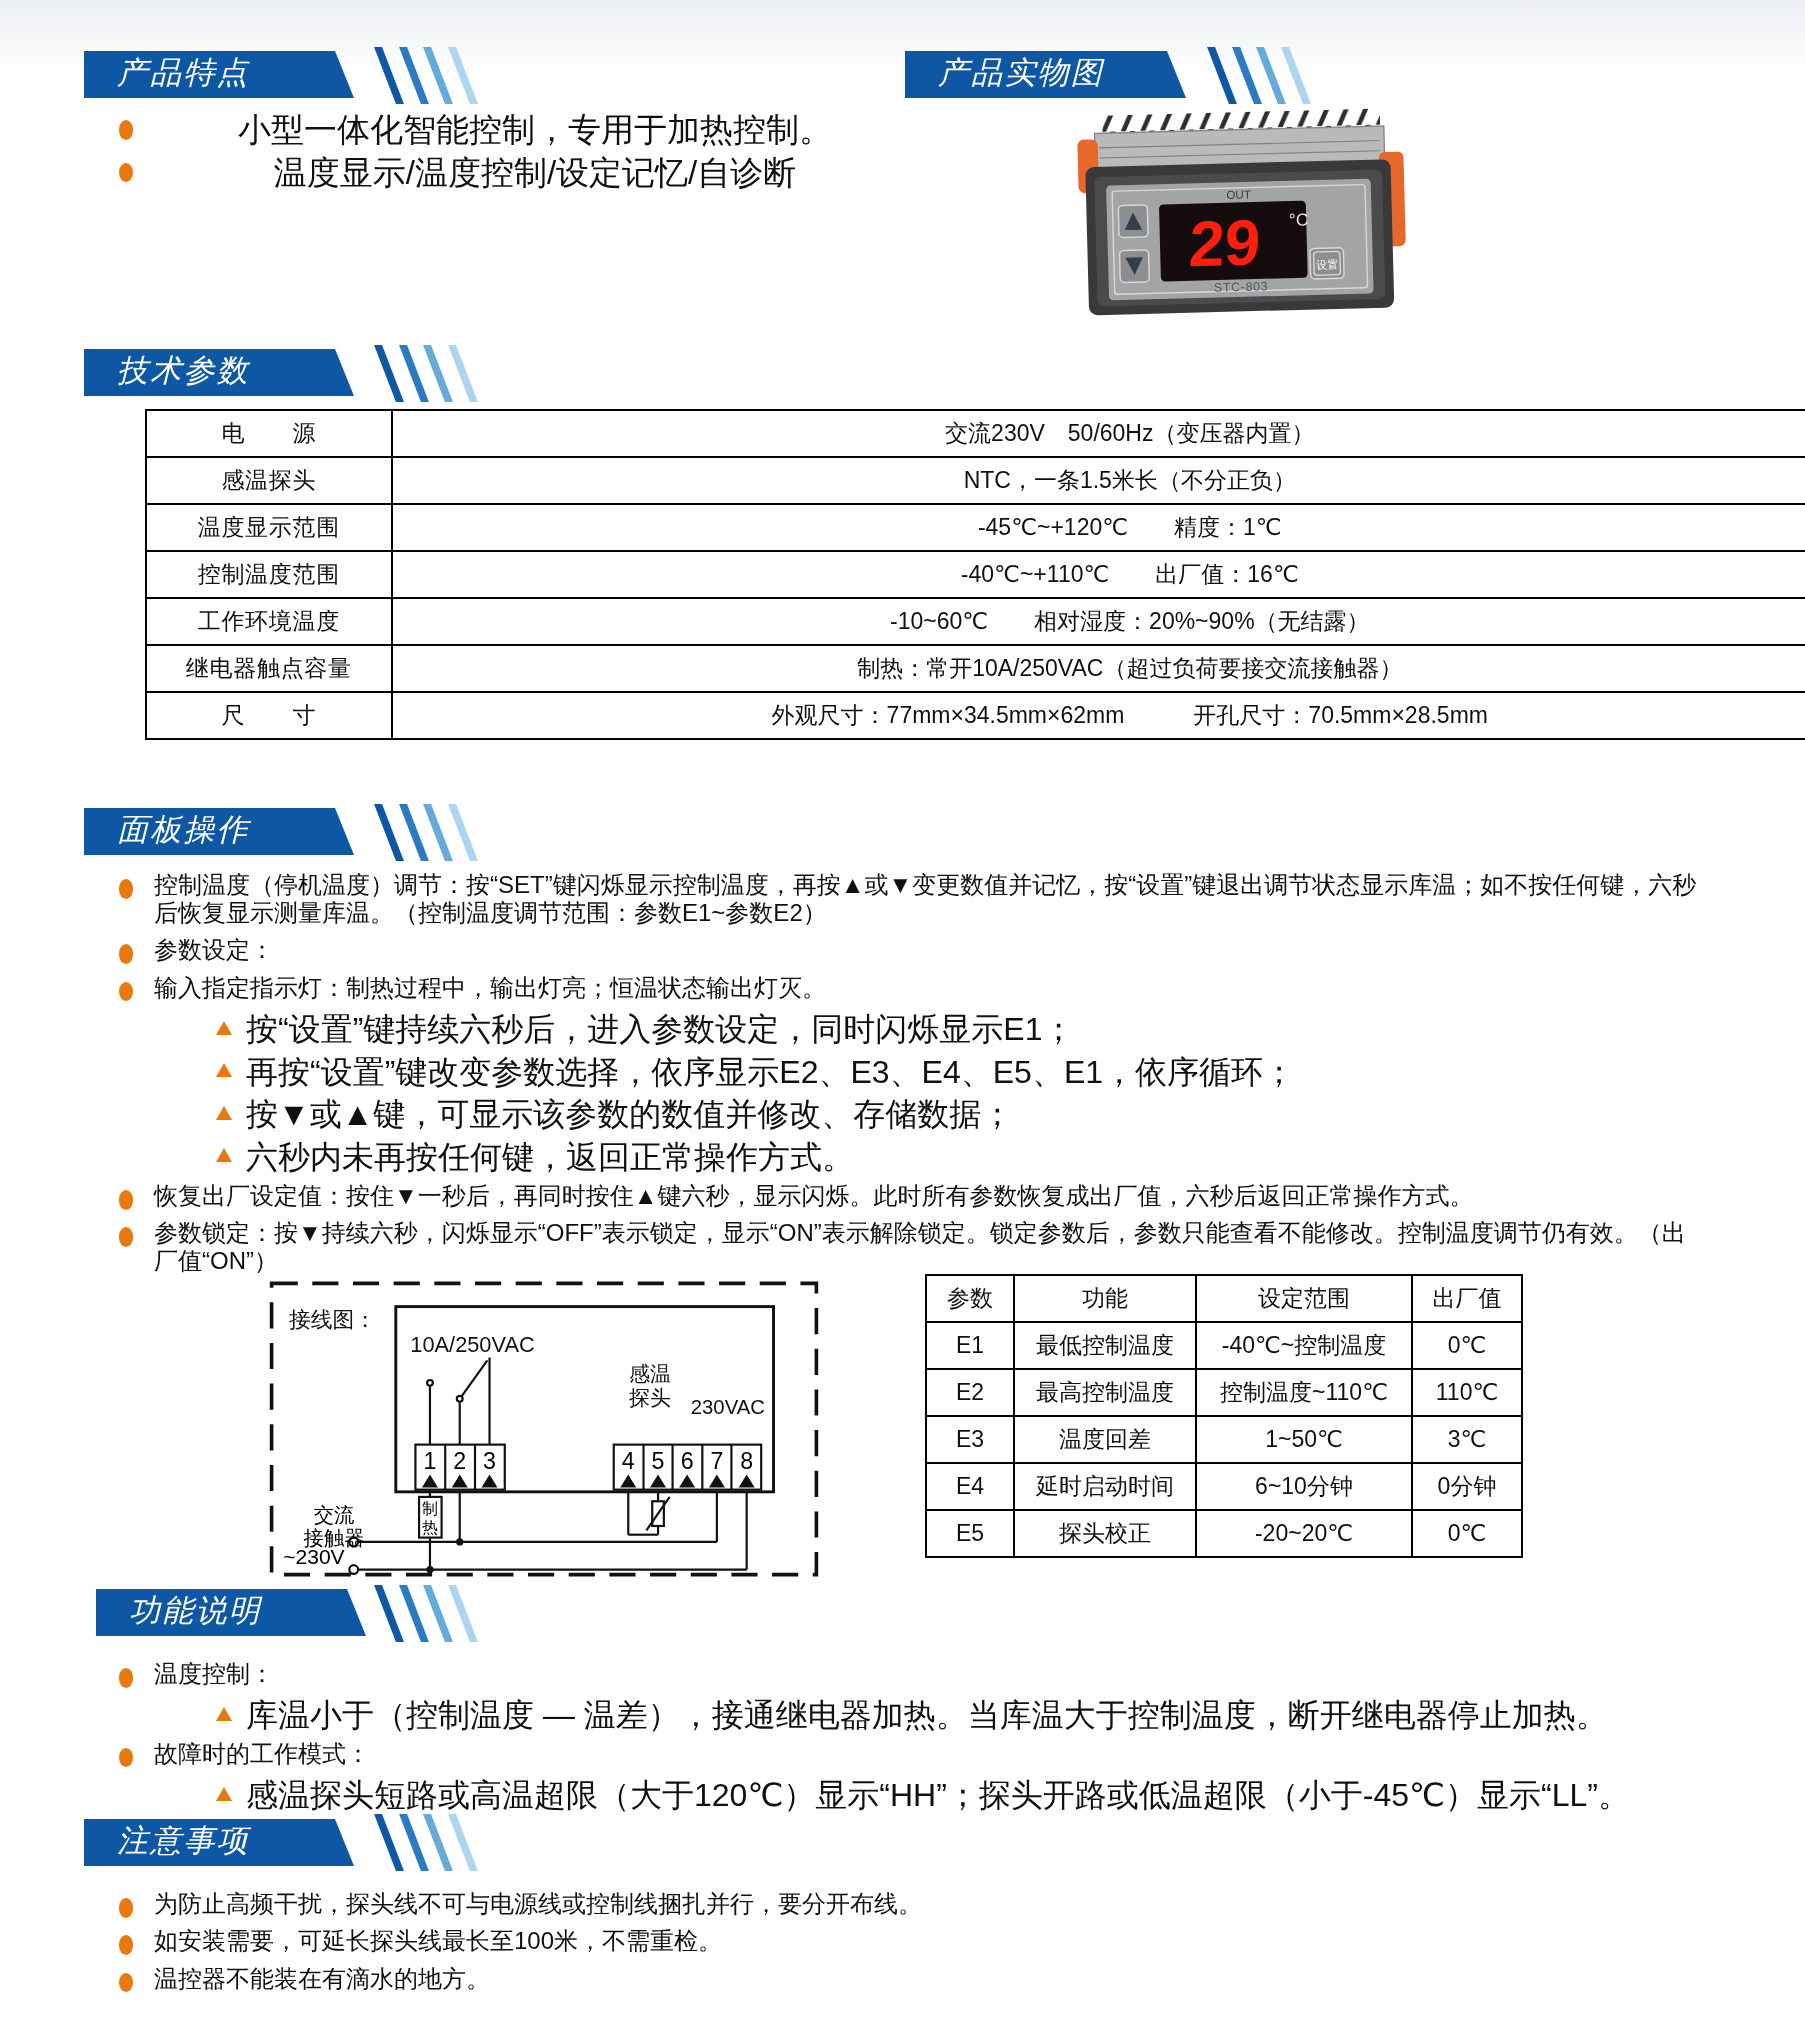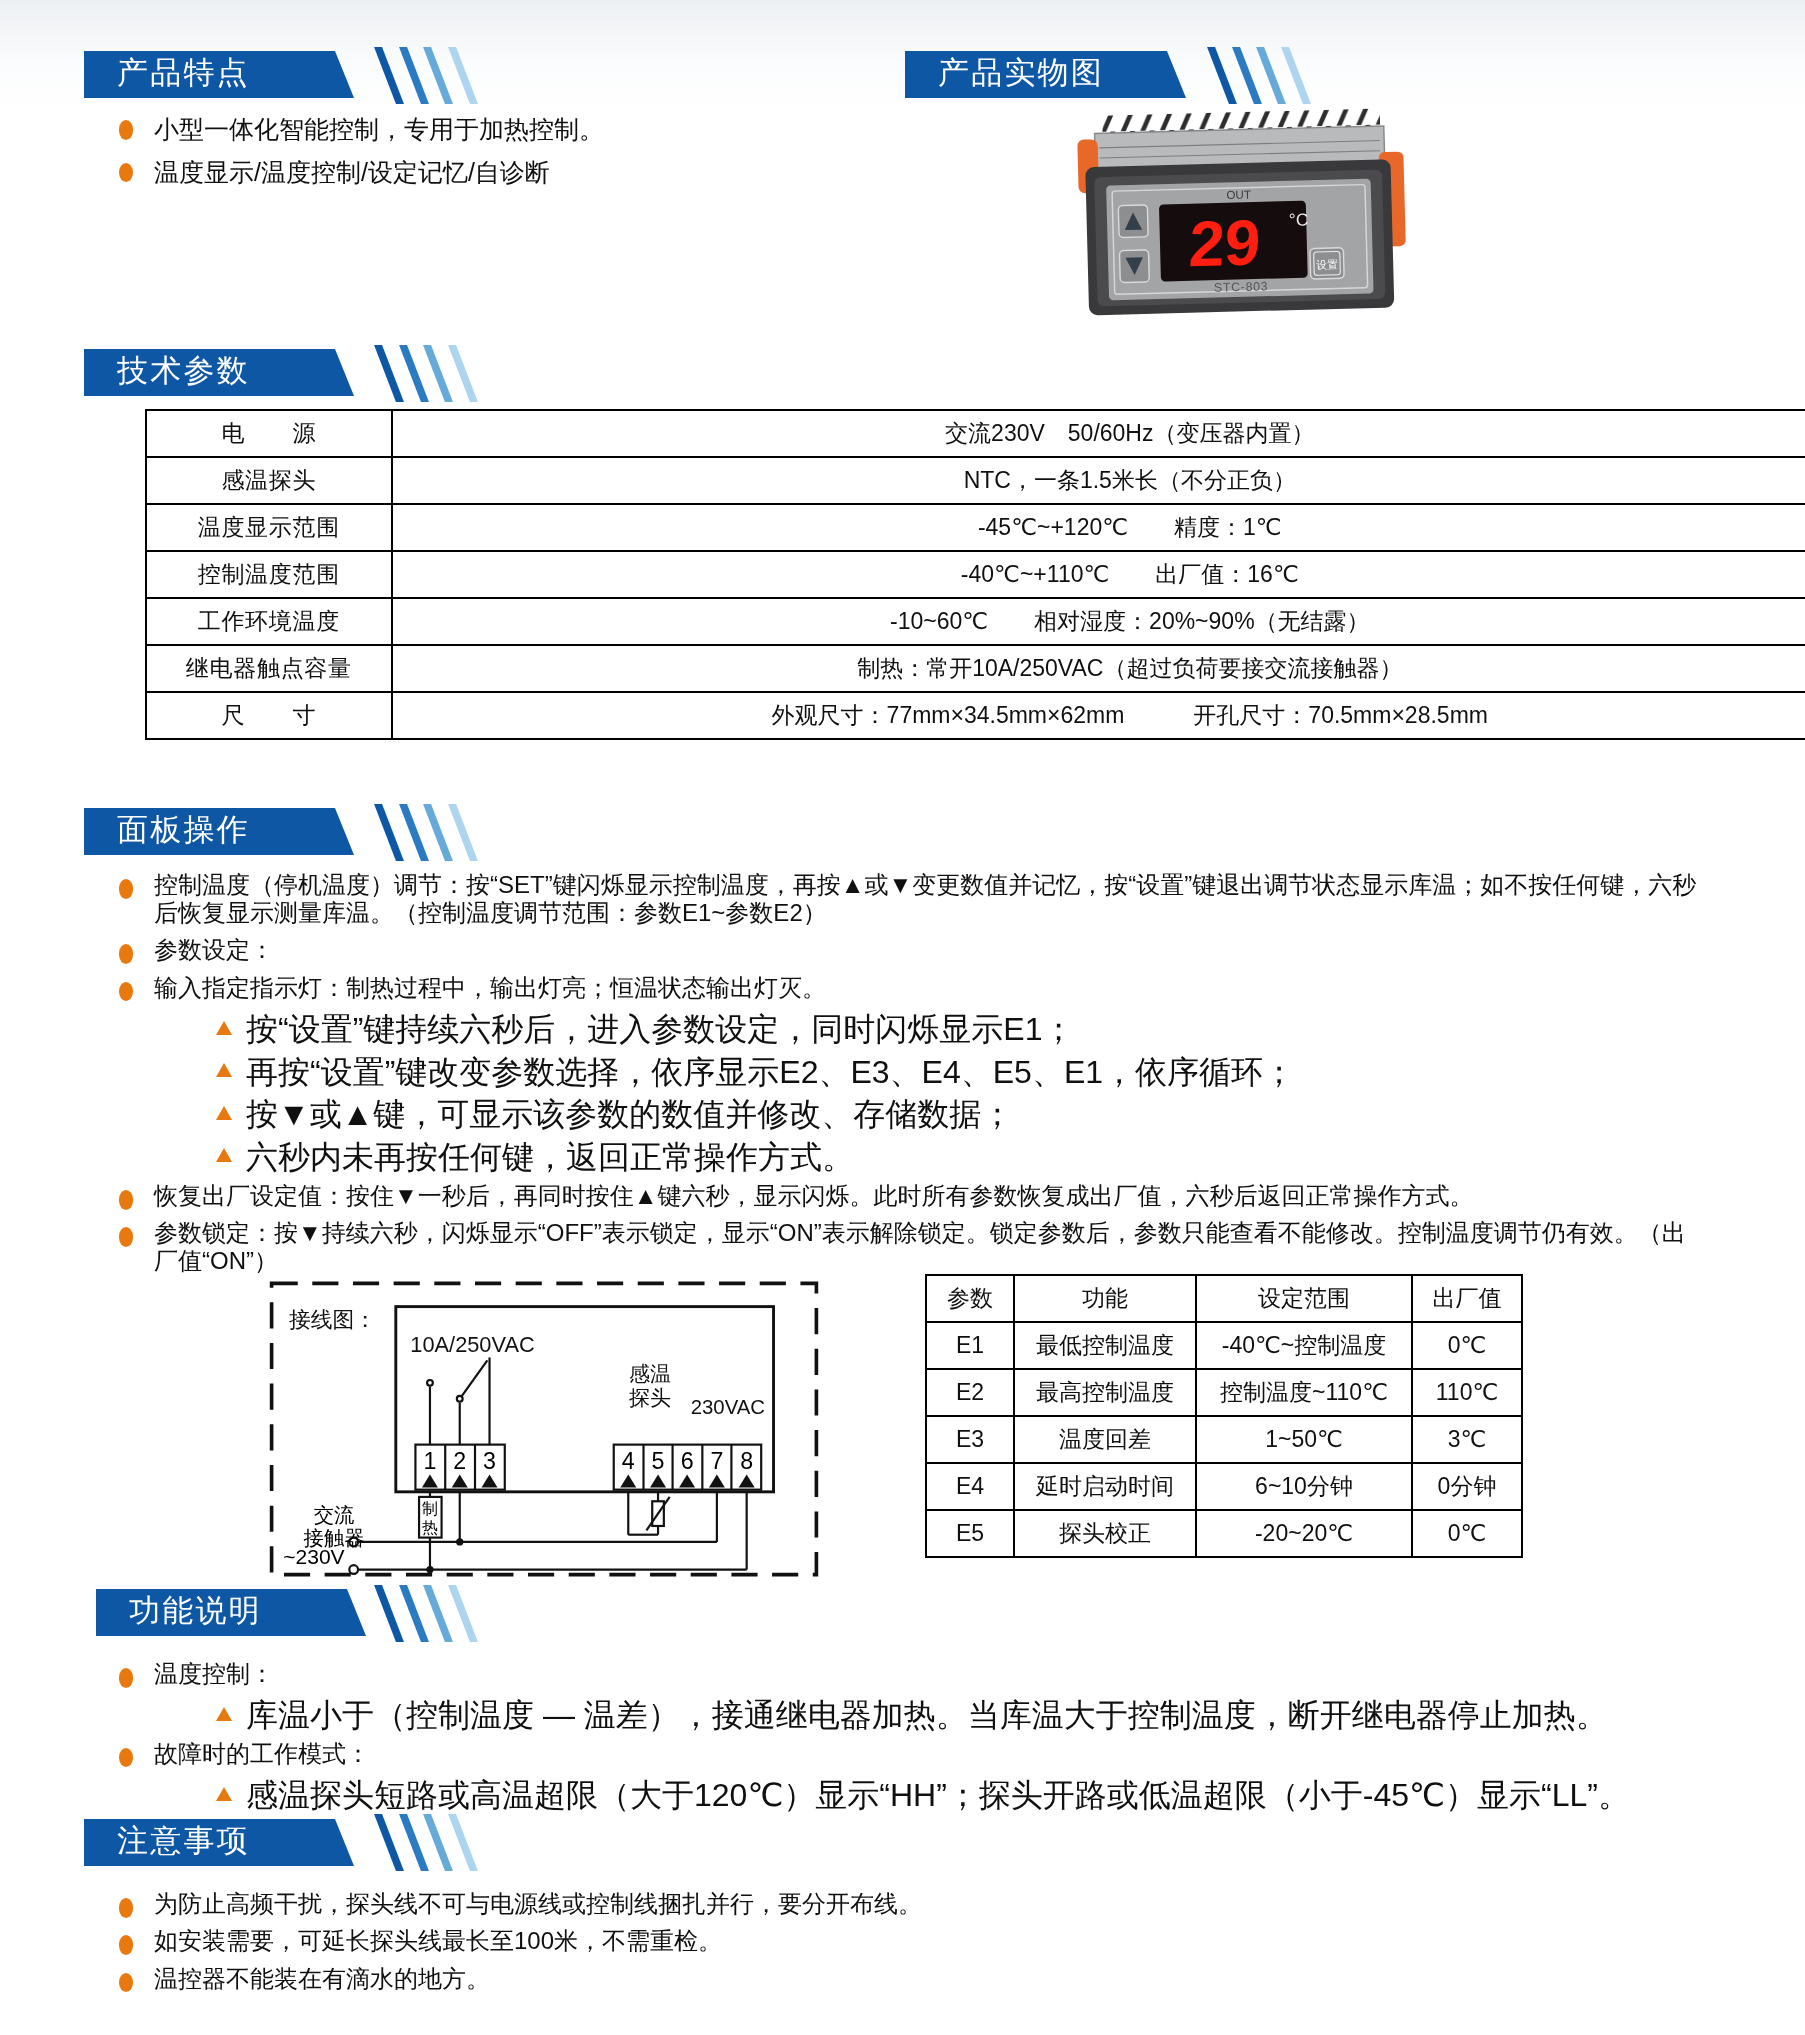--- a/index.html
+++ b/index.html
@@ -1,37 +1,37 @@
 <!DOCTYPE html>
 <html style="font-size:11.6px"><head>
 <meta charset="utf-8">
 <style>
   html,body{margin:0;padding:0;background:#fff;}
   .page{position:relative;width:1806px;height:2035px;overflow:hidden;
         background:linear-gradient(180deg,#edf0f3 0%,#fbfcfd 65px,#ffffff 109px);
         font-family:"Liberation Sans","DejaVu Sans",sans-serif;color:#101010;}
 
   
-  .banner{position:absolute;height:47px;background:#0e57a5;}
+  .banner{position:absolute;height:47px;background:#0e57a5;font-style:italic;}
   .banner::after{content:"";position:absolute;left:100%;top:0;width:0;height:0;
                  border-bottom:47px solid #0e57a5;border-right:19px solid transparent;}
   .banner .t{display:block;padding-left:33px;line-height:44px;font-size:31px;
              color:#ffffff;letter-spacing:2.2px;white-space:nowrap;}
   .slashes{position:absolute;width:109px;height:58px;}
   .slashes i{position:absolute;top:0;width:8px;height:57px;transform:skewX(21deg);}
   .slashes .s1{left:0;background:#0e57a5;}
   .slashes .s2{left:25px;background:#2b7bc2;}
   .slashes .s3{left:49px;background:#66aada;}
   .slashes .s4{left:74px;background:#aed5ef;}
 
   
   .feat,.pb{position:relative;padding-left:38px;font-size:24px;line-height:28px;margin-bottom:9.4px;}
   .feat::before,.pb::before{content:"";position:absolute;left:2.9px;top:8px;width:14.5px;height:19.6px;
                             border-radius:50%;background:#e8790f;}
-  .feat{font-size:25px;line-height:41px;margin-bottom:1.5px;}
+  .feat{font-size:33px;line-height:41px;margin-bottom:1.5px;text-align:center;}
   .feat::before{top:11px;}
   .ps{position:relative;margin-left:98px;padding-left:32px;font-size:32px;line-height:36px;margin-bottom:6.5px;}
   .ps::before{content:"";position:absolute;left:1.5px;top:9.4px;width:0;height:0;
               border-left:8px solid transparent;border-right:8px solid transparent;
               border-bottom:14px solid #e8790f;}
 
   
   table{border-collapse:collapse;table-layout:fixed;background:#fff;}
   .spec-table{position:absolute;left:145px;top:409px;width:1724px;border:2.9px solid #000;}
   .spec-table td{border:2.2px solid #000;height:45px;font-size:23px;text-align:center;padding:0 7.3px;}

